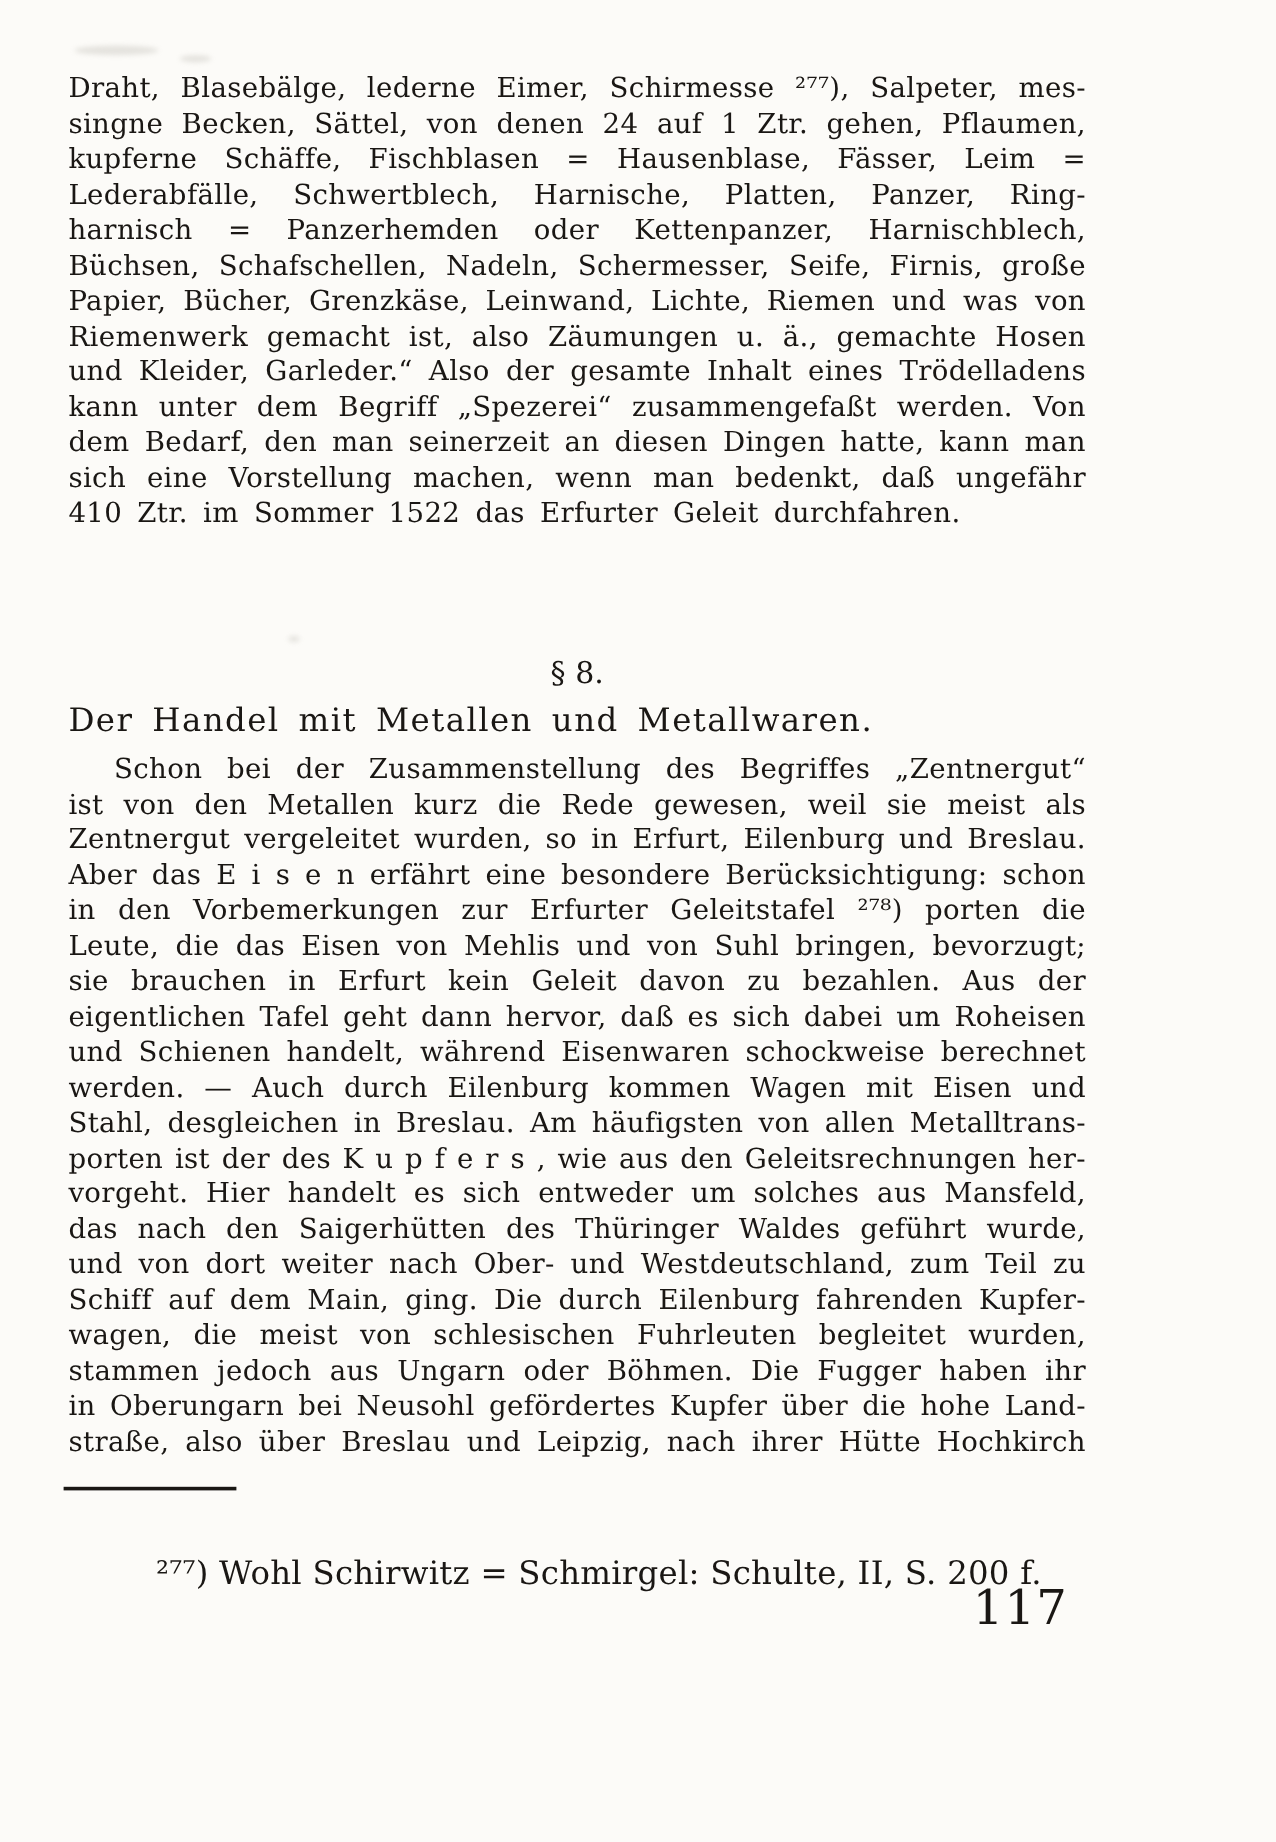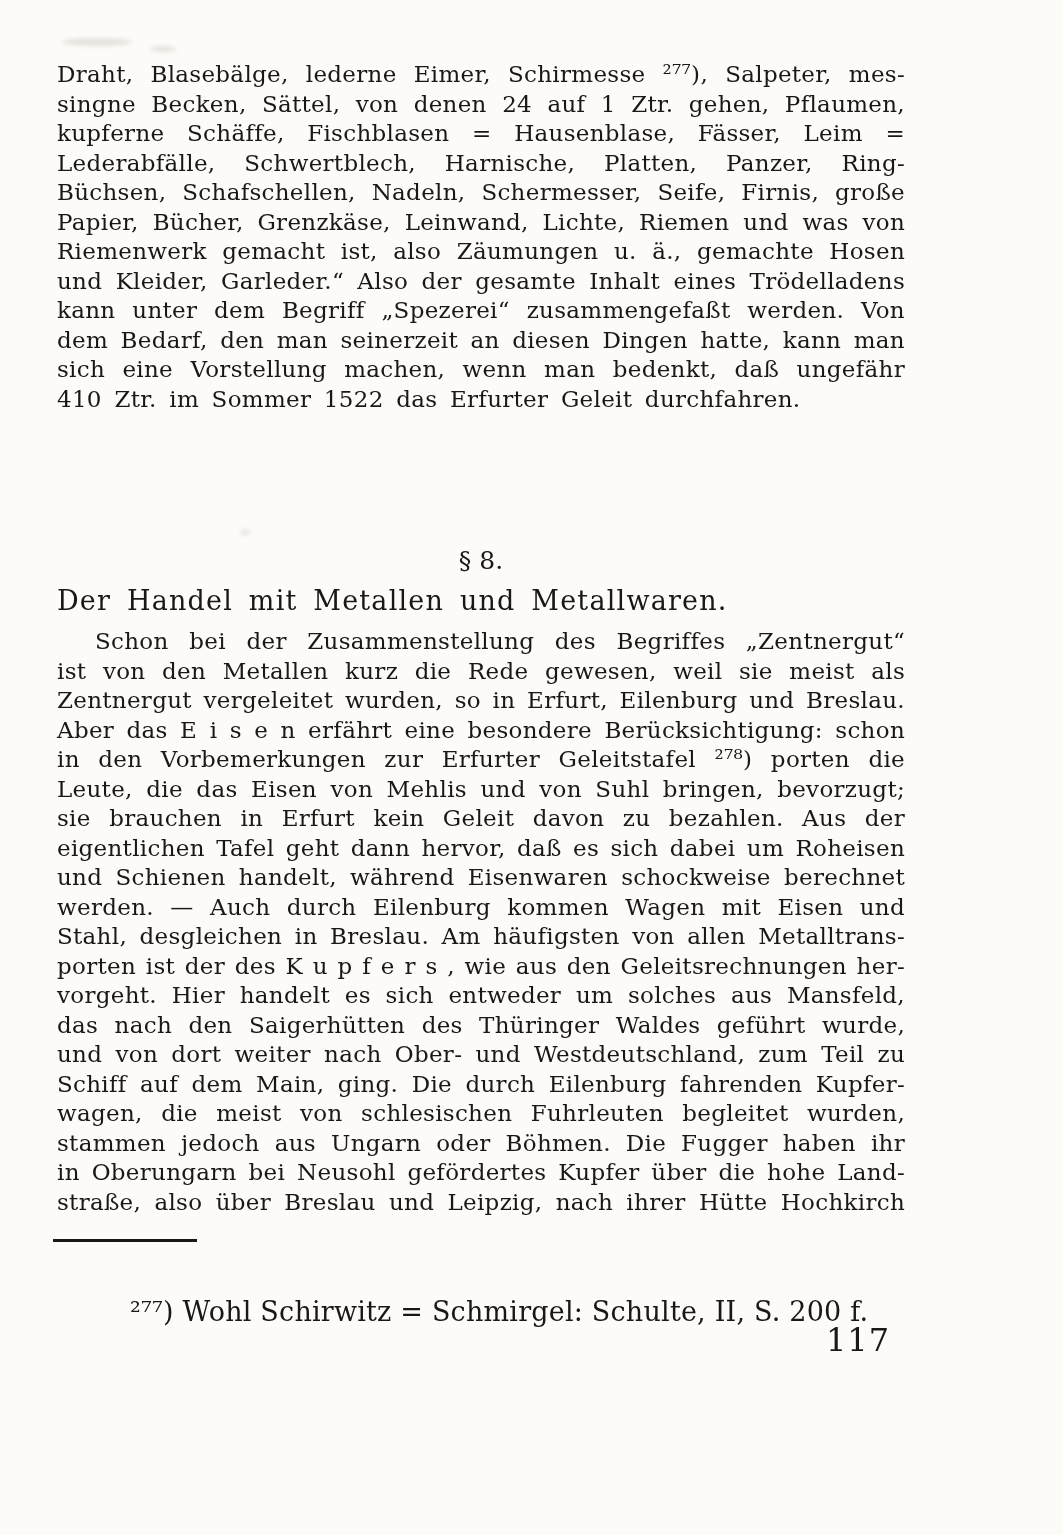--- a/index.html
+++ b/index.html
@@ -98,39 +98,40 @@
     margin-left: 15px;
   }
   .footnote {
     line-height: 30px;
     white-space: nowrap;
   }
   .page-number {
     position: absolute;
     right: 193px;
     top: 1322px;
-    font-size: 32px;
+    font-size: 40px;
     line-height: 36px;
     letter-spacing: 1px;
   }
 </style>
 </head>
 <body>
 
 <div class="page">
 
   <div class="speck s1"></div>
   <div class="speck s2"></div>
   <div class="speck s3"></div>
 
   <div class="para para-1">
     <div class="line">Draht, Blasebälge, lederne Eimer, Schirmesse ²⁷⁷), Salpeter, mes-</div>
     <div class="line">singne Becken, Sättel, von denen 24 auf 1 Ztr. gehen, Pflaumen,</div>
     <div class="line">kupferne Schäffe, Fischblasen = Hausenblase, Fässer, Leim =</div>
     <div class="line">Lederabfälle, Schwertblech, Harnische, Platten, Panzer, Ring-</div>
+    <div class="line">harnisch = Panzerhemden oder Kettenpanzer, Harnischblech,</div>
     <div class="line">Büchsen, Schafschellen, Nadeln, Schermesser, Seife, Firnis, große</div>
     <div class="line">Papier, Bücher, Grenzkäse, Leinwand, Lichte, Riemen und was von</div>
     <div class="line">Riemenwerk gemacht ist, also Zäumungen u. ä., gemachte Hosen</div>
     <div class="line">und Kleider, Garleder.“ Also der gesamte Inhalt eines Trödelladens</div>
     <div class="line">kann unter dem Begriff „Spezerei“ zusammengefaßt werden. Von</div>
     <div class="line">dem Bedarf, den man seinerzeit an diesen Dingen hatte, kann man</div>
     <div class="line">sich eine Vorstellung machen, wenn man bedenkt, daß ungefähr</div>
     <div class="line flush-left">410 Ztr. im Sommer 1522 das Erfurter Geleit durchfahren.</div>
   </div>
 

